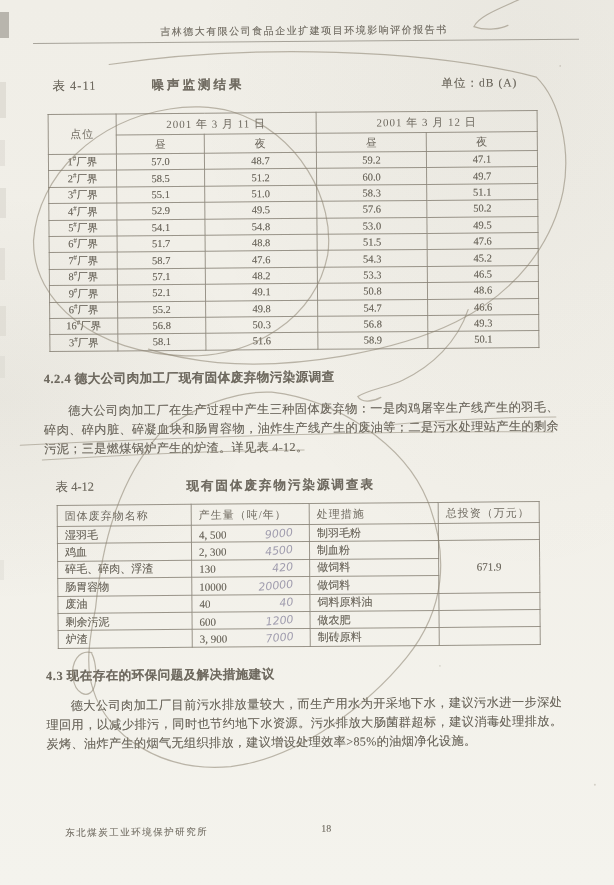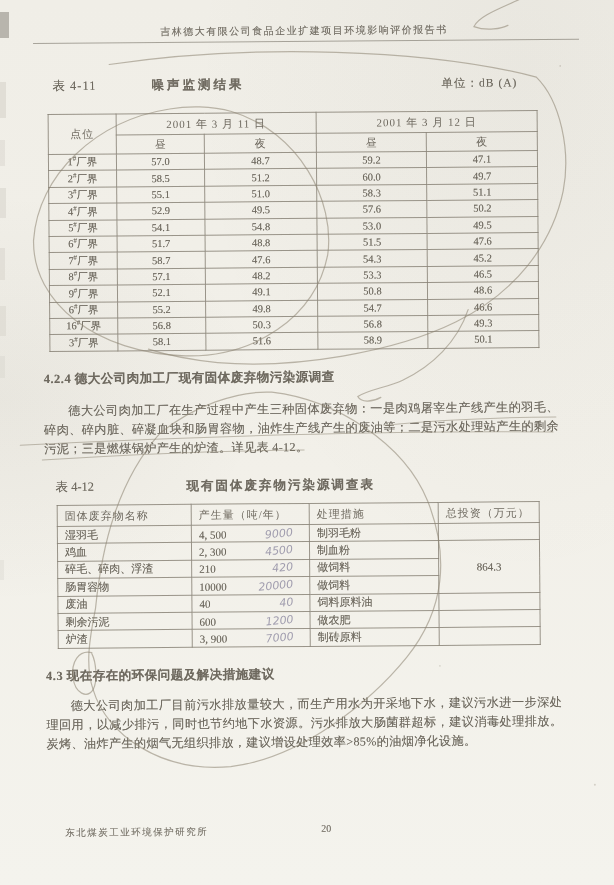--- a/index.html
+++ b/index.html
@@ -233,27 +233,27 @@
           </tr>
           <tr>
             <td class="txt">鸡血</td>
             <td class="amount">
               <span class="cellwrap">
                 <span class="txt">2, 300</span>
                 <span class="hw">4500</span>
               </span>
             </td>
             <td class="txt">制血粉</td>
-            <td class="invest txt" rowspan="3">864.3</td>
+            <td class="invest txt" rowspan="3">671.9</td>
           </tr>
           <tr>
             <td class="txt">碎毛、碎肉、浮渣</td>
             <td class="amount">
               <span class="cellwrap">
-                <span class="txt">210</span>
+                <span class="txt">130</span>
                 <span class="hw">420</span>
               </span>
             </td>
             <td class="txt">做饲料</td>
           </tr>
           <tr>
             <td class="txt">肠胃容物</td>
             <td class="amount">
               <span class="cellwrap">
                 <span class="txt">10000</span>
@@ -295,21 +295,21 @@
             <td class="txt">制砖原料</td>
             <td></td>
           </tr>
         </tbody>
     </table>
 
     <div class="h43 txt">4.3  现在存在的环保问题及解决措施建议</div>
     <div class="p43 txt">德大公司肉加工厂目前污水排放量较大，而生产用水为开采地下水，建议污水进一步深处理回用，以减少排污，同时也节约地下水资源。污水排放大肠菌群超标，建议消毒处理排放。炭烤、油炸产生的烟气无组织排放，建议增设处理效率&gt;85%的油烟净化设施。</div>
 
     <div class="f-org txt">东北煤炭工业环境保护研究所</div>
-    <div class="f-page txt">20</div>
+    <div class="f-page txt">18</div>
 
     <svg class="pen-overlay" width="614" height="885" viewBox="0 0 614 885">
       <g fill="none" stroke="#8a8170" stroke-opacity="0.55" stroke-width="1.2" stroke-linecap="round">
         <path d="M 523,1 C 506,9 482,17 477,28 C 490,33 505,30 511,27"></path>
         <path d="M 112,63 C 255,43 432,50 539,79 C 563,103 573,153 565,193 C 553,248 515,295 457,323 C 395,353 295,369 218,362 C 191,359 167,354 149,348"></path>
         <path d="M 172,108 C 98,119 40,173 35,238 C 33,301 98,352 186,355 C 254,357 316,318 329,255 C 337,202 302,132 234,111 C 214,105 190,105 172,108"></path>
         <path d="M 469,311 C 458,343 433,367 403,381 C 388,388 369,390 358,397 C 361,403 372,403 381,398"></path>
         <path d="M 272,392 C 336,400 404,444 427,502 C 448,556 444,610 405,658 C 368,703 298,758 228,766 C 158,772 104,733 91,688 C 83,664 88,636 94,607 C 101,543 117,480 160,432 C 193,406 236,390 272,392"></path>
         <path d="M 90,651 C 77,648 69,660 71,676 C 73,692 85,697 91,688 C 96,679 94,660 90,652"></path>
       </g>

